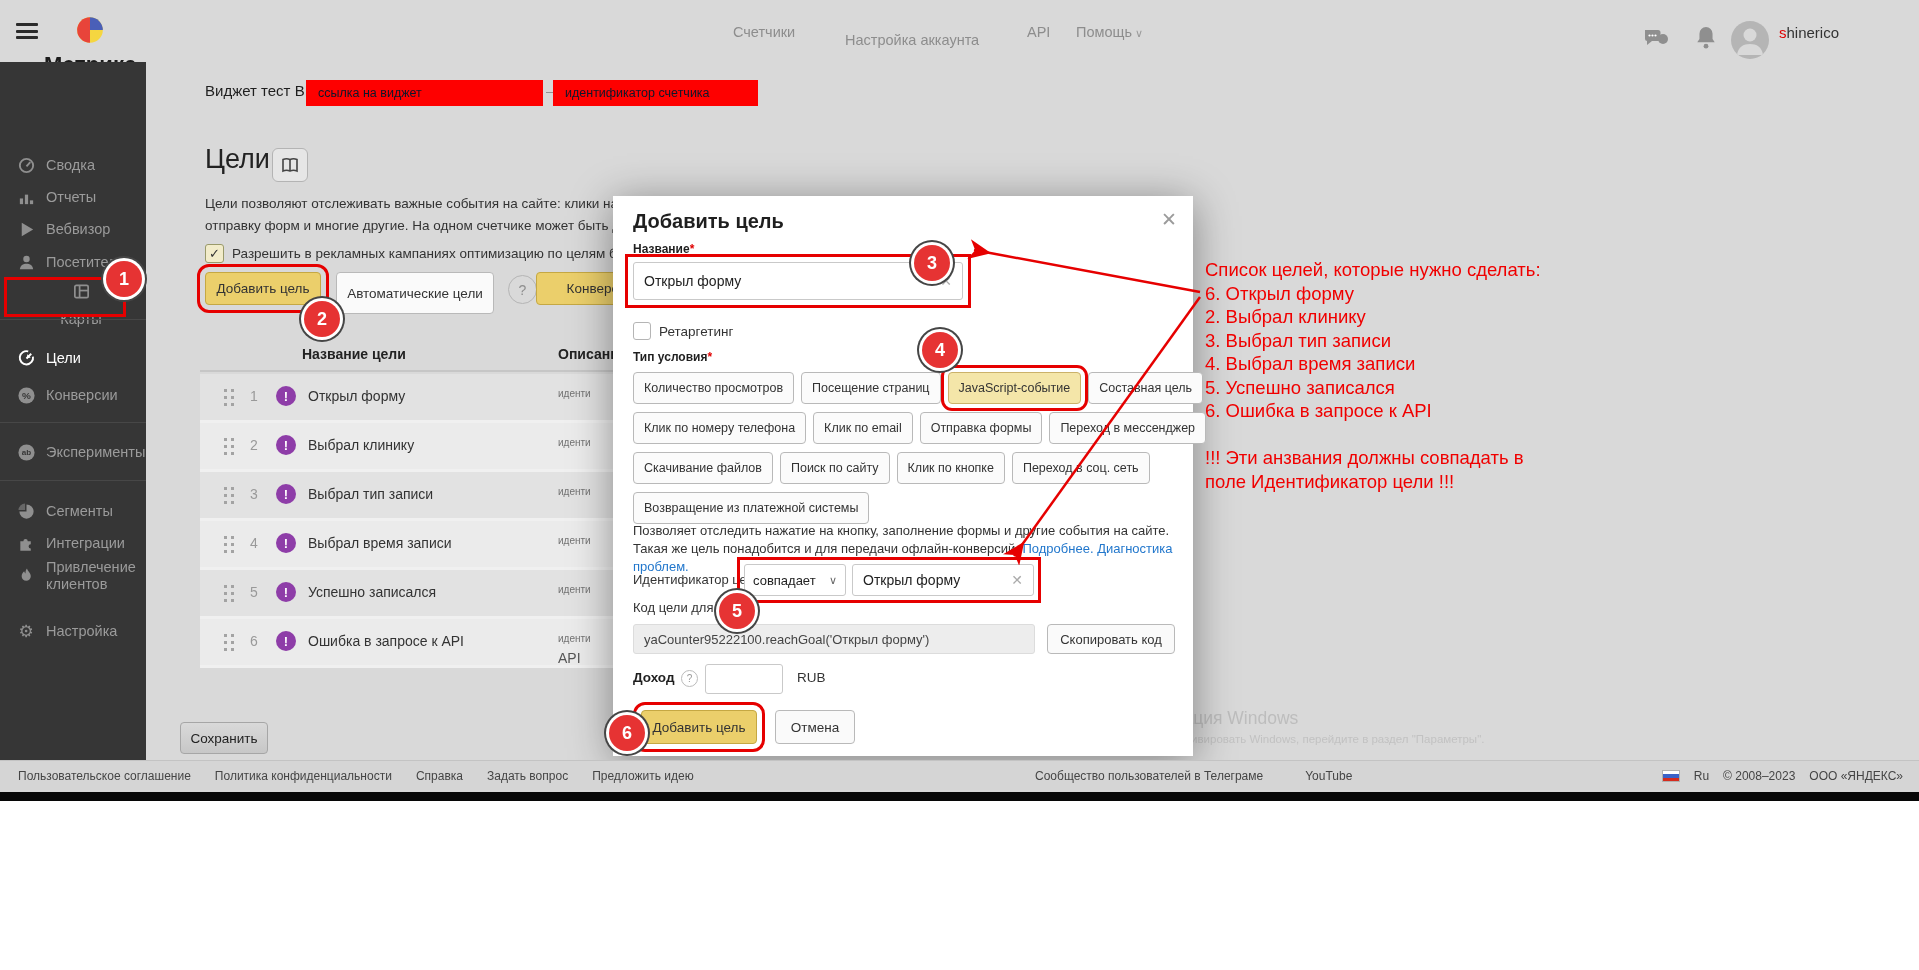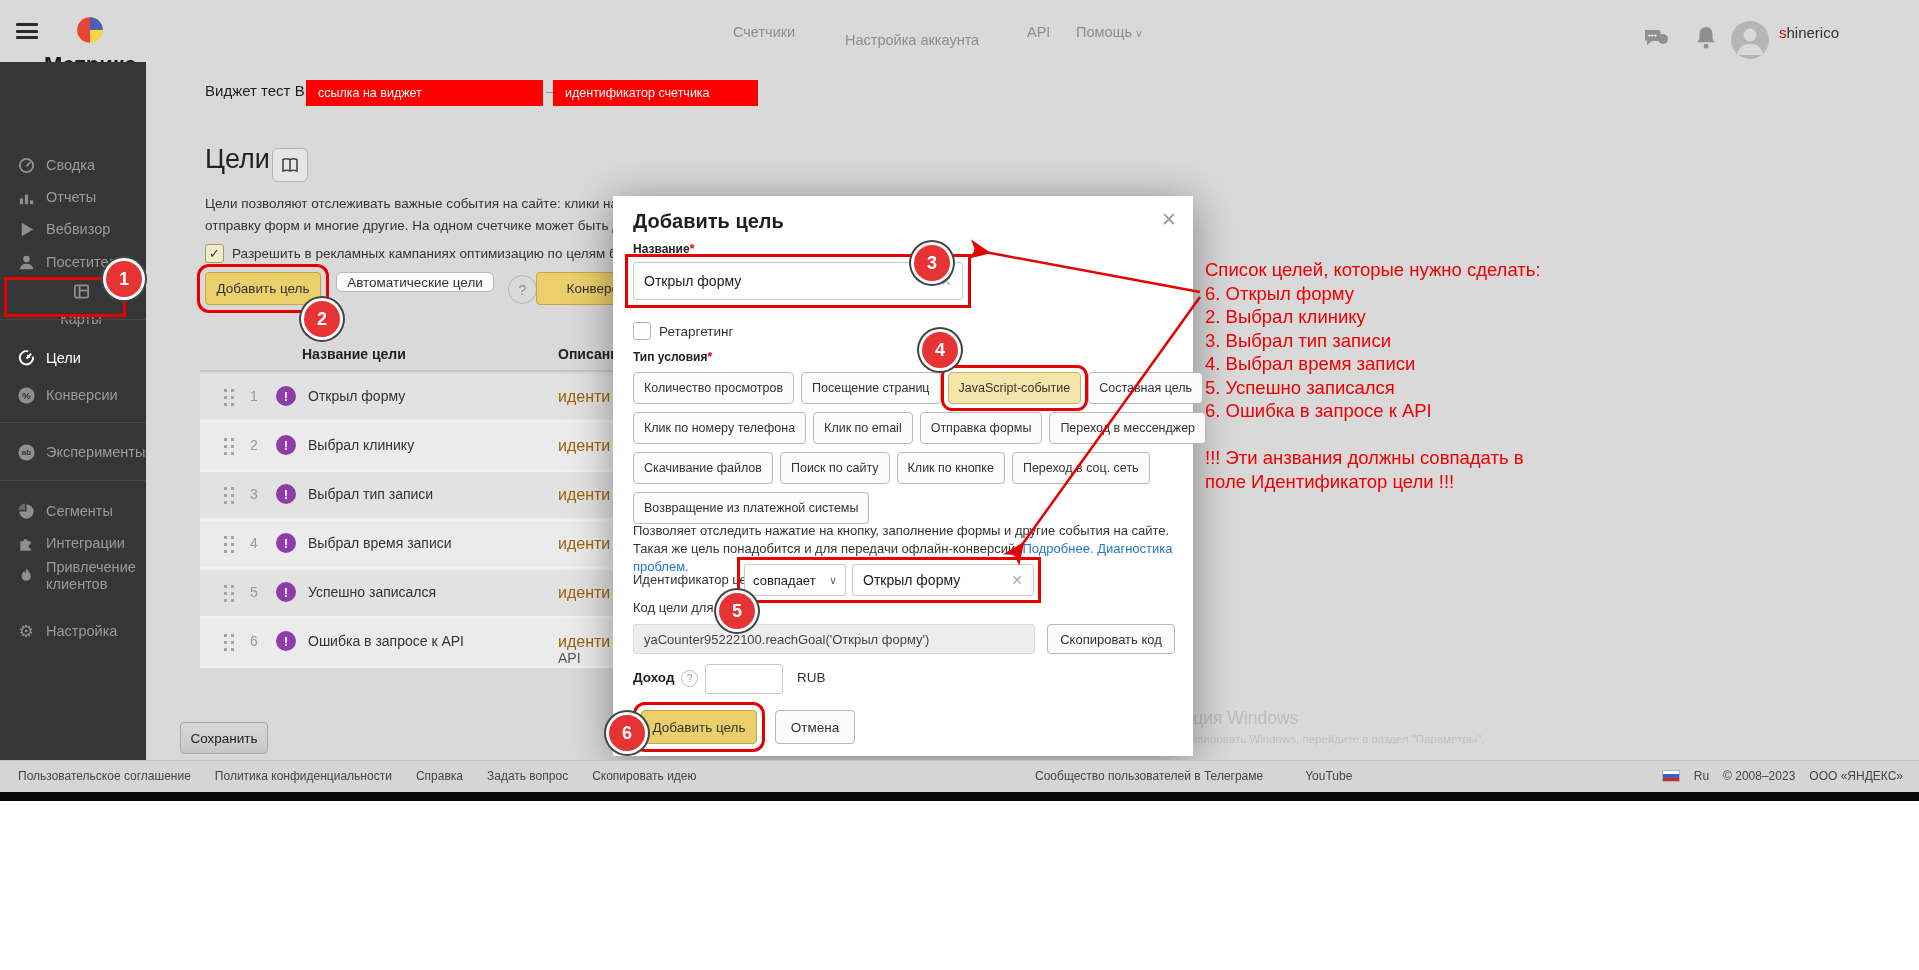--- a/index.html
+++ b/index.html
@@ -24,21 +24,21 @@
   .sidebar{position:absolute;left:0;top:62px;width:146px;height:698px;background:#363636;}
   .side-item{position:absolute;left:0;width:146px;height:26px;display:flex;align-items:center;gap:10px;padding-left:16px;box-sizing:border-box;color:#9b9b9b;font-size:14.5px;cursor:pointer;white-space:nowrap;}
   .side-item .ic{width:20px;height:20px;flex:0 0 20px;display:flex;align-items:center;justify-content:center;}
   .side-item.active{color:#ffffff;}
   .side-sep{position:absolute;left:0;width:146px;height:1px;background:#474747;}
   .side-two{height:36px;line-height:17px;white-space:normal;align-items:center;}
 
   
   .counter-name{position:absolute;left:205px;top:82px;font-size:15px;color:#1f1f1f;cursor:pointer;}
   .counter-name .chev{color:#555;}
-  .hl-red{position:absolute;top:80px;height:26px;background:#fe0000;color:#ffffff;font-size:12.5px;display:flex;align-items:center;padding-left:12px;box-sizing:border-box;}
+  .hl-red{position:absolute;top:80px;height:26px;background:#fe0000;color:#0f172a;font-size:12.5px;display:flex;align-items:center;padding-left:12px;box-sizing:border-box;}
   .hl-dash{position:absolute;left:546px;top:84px;color:#8a8a8a;font-size:13px;}
 
   
   .page-title{position:absolute;left:205px;top:144px;font-size:27px;color:#222;}
   .book-btn{position:absolute;left:272px;top:148px;width:34px;height:32px;border:1px solid #b4b4b4;border-radius:6px;background:#e6e6e6;display:flex;align-items:center;justify-content:center;cursor:pointer;}
   .desc-line{position:absolute;left:205px;font-size:13.5px;color:#333;white-space:nowrap;}
   .chk-row{position:absolute;left:205px;top:244px;display:flex;align-items:center;gap:8px;font-size:13.5px;color:#333;white-space:nowrap;}
   .chk{width:17px;height:17px;border:1px solid #9a9a6a;background:#f2ecca;border-radius:3px;display:flex;align-items:center;justify-content:center;font-size:13px;color:#333;cursor:pointer;}
   .btn{display:flex;align-items:center;justify-content:center;font-size:13.5px;color:#333;border-radius:4px;cursor:pointer;box-sizing:border-box;white-space:nowrap;}
   .btn-yellow{background:#ebcf6b;border:1px solid #c5a843;}
@@ -49,21 +49,21 @@
   
   .tbl-head{position:absolute;top:346px;font-size:14px;font-weight:bold;color:#222;white-space:nowrap;}
   .tbl-line{position:absolute;left:200px;top:370px;width:910px;height:2px;background:#c6c6c6;}
   .goal-row{position:absolute;left:200px;width:910px;height:46px;border-bottom:3px solid #f0f0f0;}
   .row-odd{background:#e2e2e2;}
   .row-even{background:#ebebeb;}
   .drag{position:absolute;left:22px;top:13px;width:13px;height:20px;background-image:radial-gradient(circle,#a3a3a3 1.7px,transparent 1.9px);background-size:7px 7px;cursor:grab;}
   .row-num{position:absolute;left:50px;top:14px;font-size:14px;color:#999;}
   .warn-badge{position:absolute;left:76px;top:12px;width:20px;height:20px;border-radius:50%;background:#8e3da8;color:#fff;font-size:13px;font-weight:bold;display:flex;align-items:center;justify-content:center;}
   .row-name{position:absolute;left:108px;top:14px;font-size:14px;color:#333;white-space:nowrap;}
-  .row-desc{position:absolute;left:358px;top:14px;font-size:16px;color:#a16207;white-space:nowrap;}
+  .row-desc{position:absolute;left:358px;top:14px;font-size:10px;color:#737373;white-space:nowrap;}
   .row-desc2{position:absolute;left:358px;top:31px;font-size:14px;color:#555;white-space:nowrap;}
 
   .save-btn{position:absolute;left:180px;top:722px;width:86px;height:30px;background:linear-gradient(#d9d9d9,#c7c7c7);border:1px solid #a6a6a6;border-radius:4px;font-size:13.5px;color:#222;display:flex;align-items:center;justify-content:center;cursor:pointer;}
 
   
   .modal{position:absolute;left:613px;top:196px;width:580px;height:560px;background:#ffffff;box-shadow:0 6px 40px rgba(0,0,0,.4);}
   .modal .close{position:absolute;right:16px;top:12px;font-size:19px;color:#9b9b9b;cursor:pointer;}
   .m-title{position:absolute;left:20px;top:14px;font-size:20px;font-weight:bold;color:#1f1f1f;}
   .m-label{position:absolute;left:20px;font-size:12px;font-weight:bold;color:#1f1f1f;}
   .req{color:#e00000;}
@@ -299,21 +299,21 @@
         <line x1="10" y1="4.5" x2="10" y2="16" stroke="#444" stroke-width="1.6"></line>
       </svg>
     </div>
     <div class="desc-line" style="top:196px;">Цели позволяют отслеживать важные события на сайте: клики на кно</div>
     <div class="desc-line" style="top:218px;">отправку форм и многие другие. На одном счетчике может быть до 2</div>
     <div class="chk-row">
       <span class="chk">✓</span>
       <span>Разрешить в рекламных кампаниях оптимизацию по целям без до</span>
     </div>
     <div class="btn btn-yellow hl-outline" style="position:absolute;left:205px;top:272px;width:116px;height:33px;">Добавить цель</div>
-    <div class="btn btn-white" style="position:absolute;left:336px;top:272px;width:158px;height:20px;border-radius:6px;">Автоматические цели</div>
+    <div class="btn btn-white" style="position:absolute;left:336px;top:272px;width:158px;height:42px;">Автоматические цели</div>
     <div class="help-circle">?</div>
     <div class="btn btn-yellow" style="position:absolute;left:536px;top:272px;width:160px;height:33px;">Конверсионные</div>
 
     <div class="tbl-head" style="left:302px;">Название цели</div>
     <div class="tbl-head" style="left:558px;">Описание</div>
     <div class="tbl-line"></div>
     <div id="goal-rows">
         <div class="goal-row row-odd" style="top: 374px;">
           <span class="drag"></span>
           <span class="row-num">1</span>
@@ -462,21 +462,21 @@
       <div>!!! Эти анзвания должны совпадать в</div>
       <div>поле Идентификатор цели !!!</div>
     </div>
 
     <div class="footer">
       <div class="f-left" id="footer-left">
           <span class="f-link">Пользовательское соглашение</span>
           <span class="f-link">Политика конфиденциальности</span>
           <span class="f-link">Справка</span>
           <span class="f-link">Задать вопрос</span>
-          <span class="f-link">Скопировать идею</span>
+          <span class="f-link">Предложить идею</span>
         </div>
       <div class="f-mid" id="footer-mid">
           <span class="f-link">Сообщество пользователей в Телеграме</span>
           <span class="f-link">YouTube</span>
         </div>
       <div class="f-right">
         <span class="flag"></span>
         <span class="f-link">Ru</span>
         <span class="f-link" style="cursor:default;">© 2008–2023</span>
         <span class="f-link" style="cursor:default;">ООО «ЯНДЕКС»</span>

